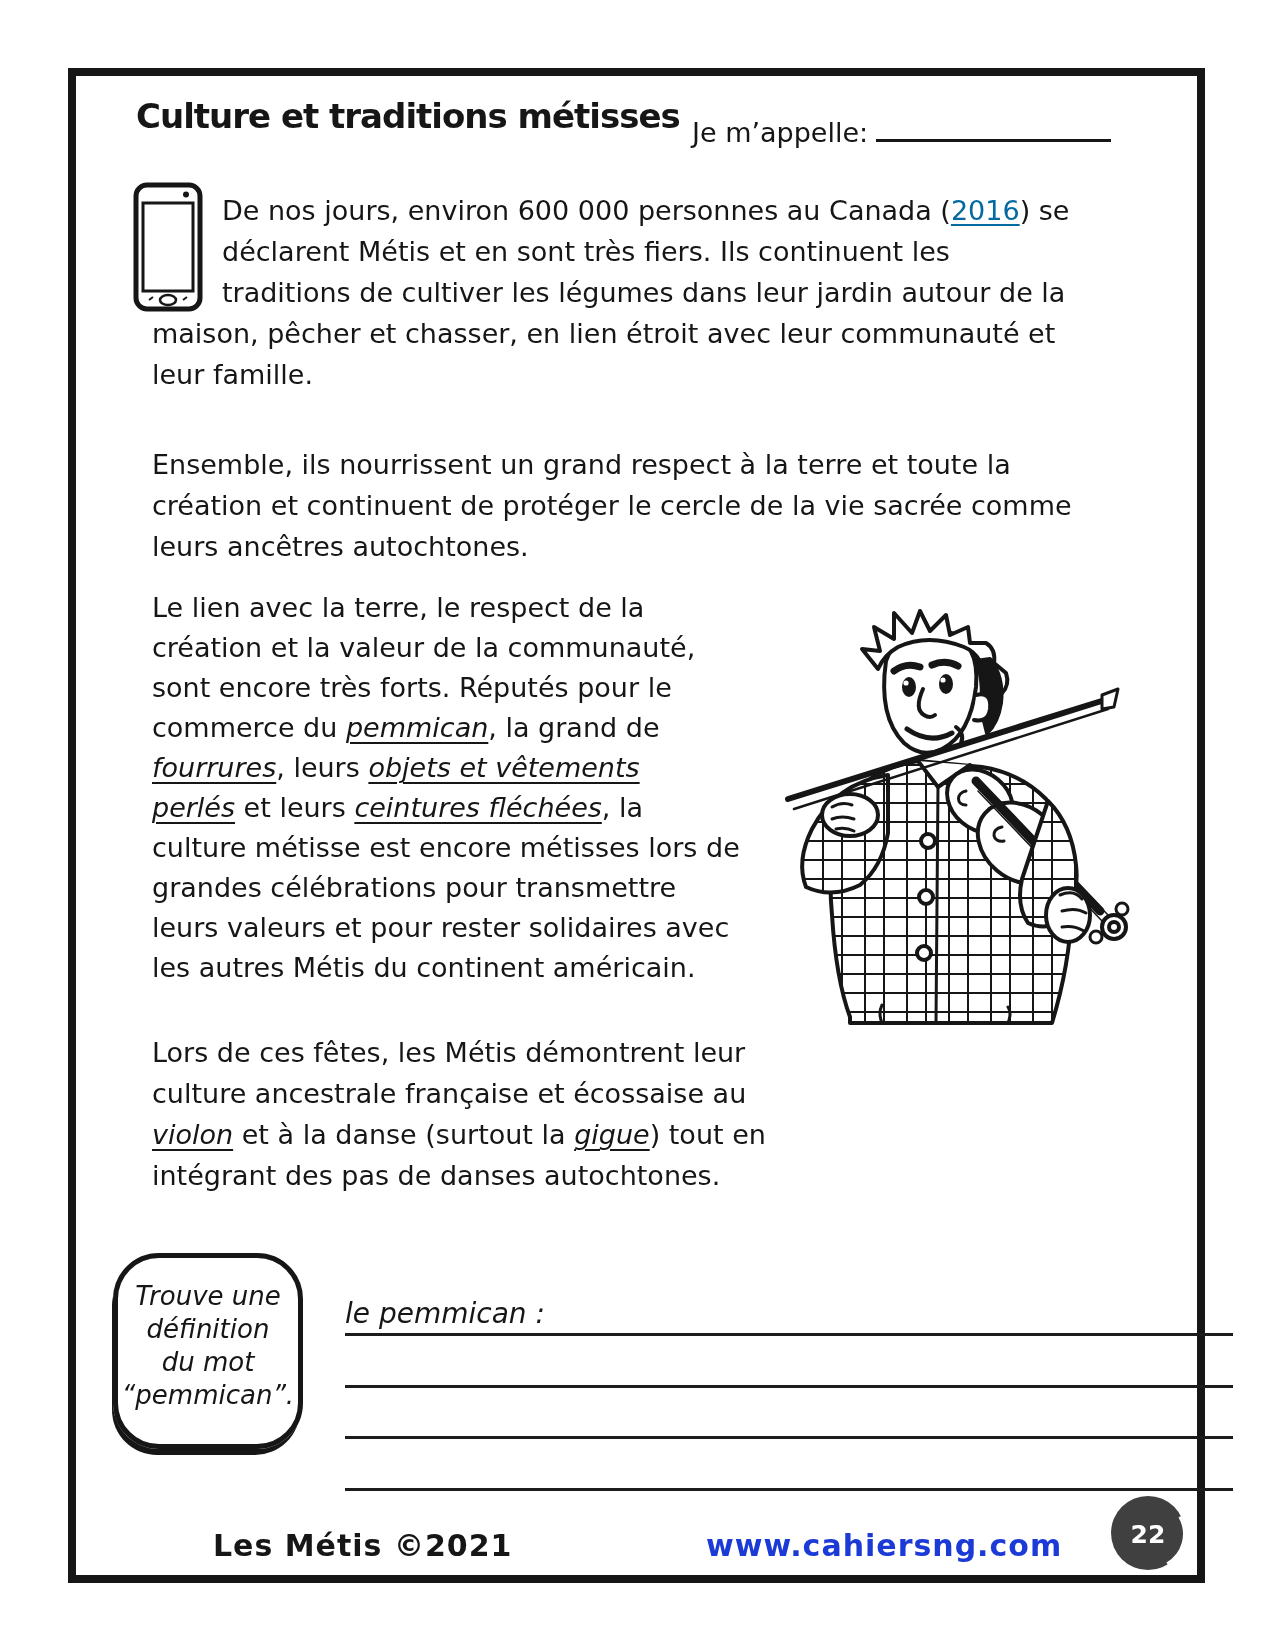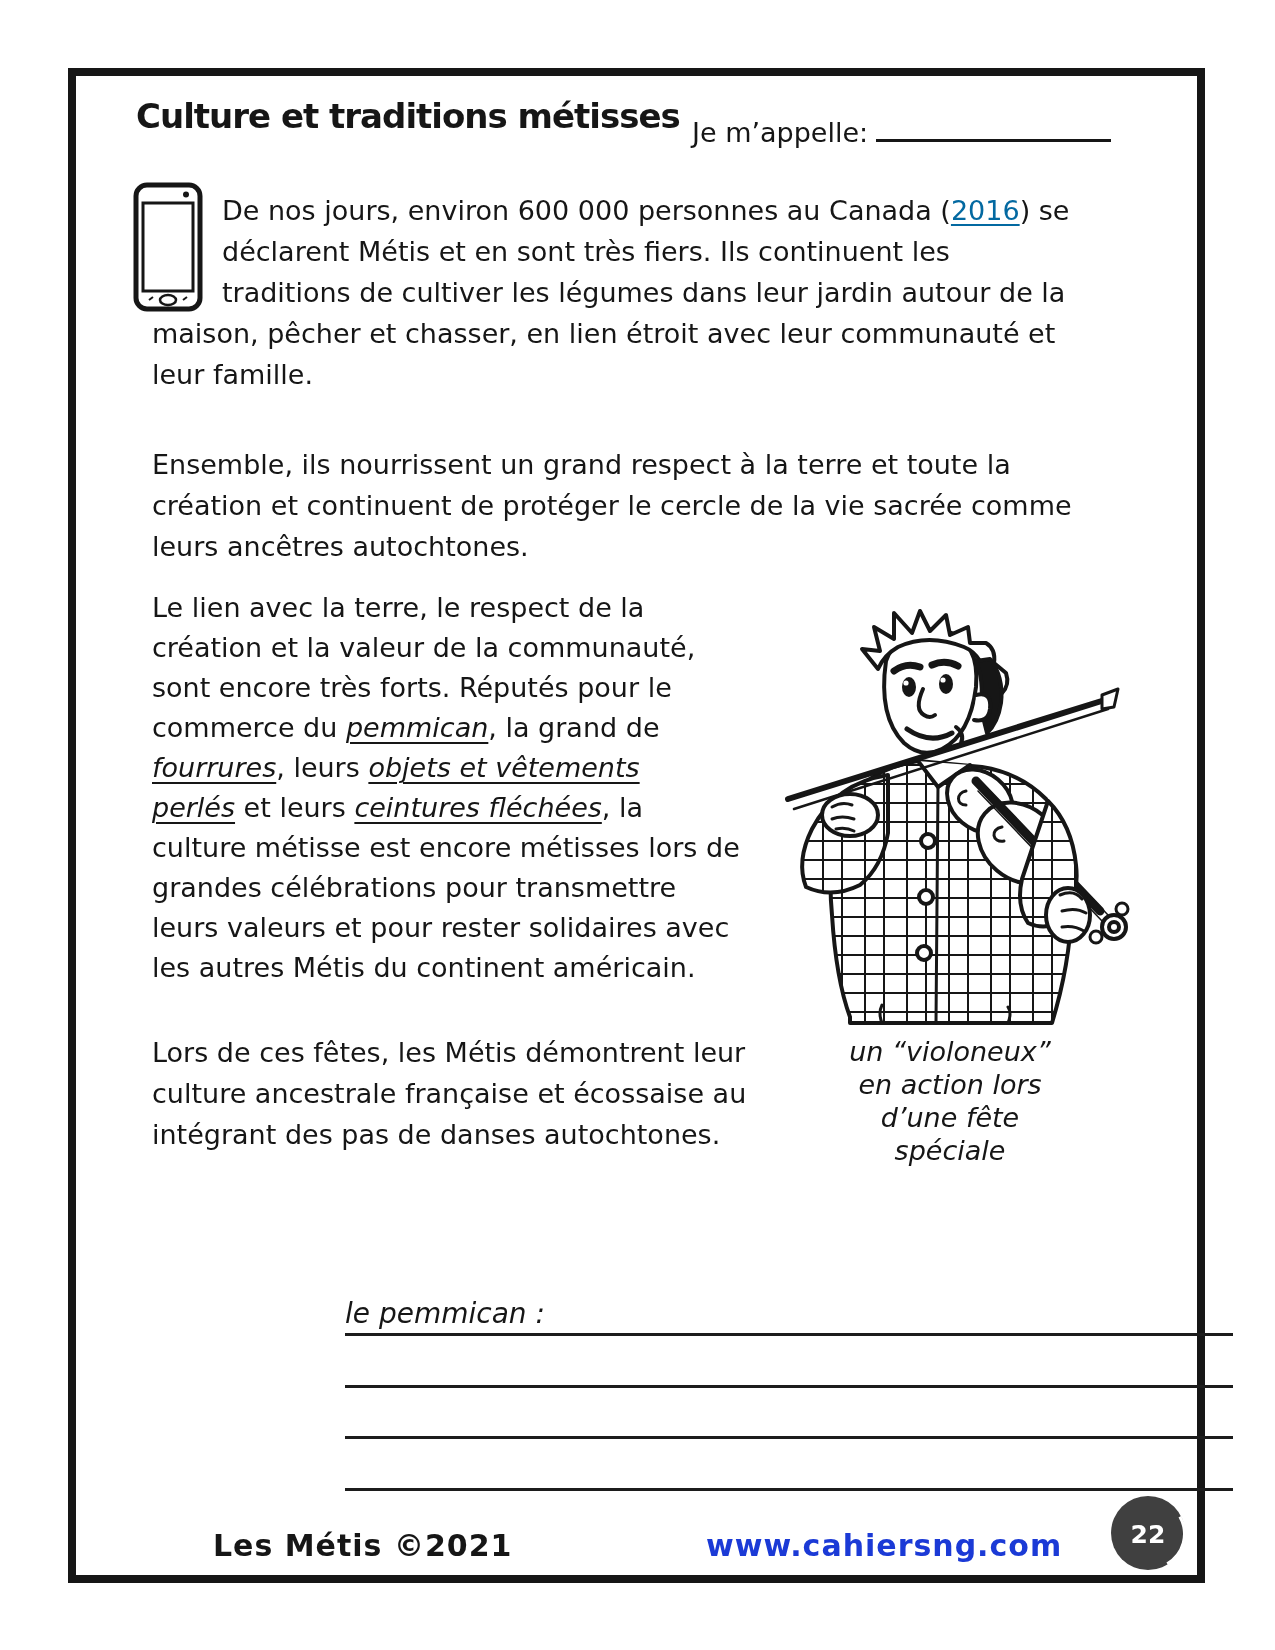--- a/index.html
+++ b/index.html
@@ -88,20 +88,21 @@
     <div class="ln"><span class="seg-u">perlés</span><span> et leurs </span><span class="seg-u">ceintures fléchées</span><span>, la</span></div>
     <div class="ln">culture métisse est encore métisses lors de</div>
     <div class="ln">grandes célébrations pour transmettre</div>
     <div class="ln">leurs valeurs et pour rester solidaires avec</div>
     <div class="ln">les autres Métis du continent américain.</div>
   </div>
 
   <div class="abs body-text p4">
     <div class="ln">Lors de ces fêtes, les Métis démontrent leur</div>
     <div class="ln">culture ancestrale française et écossaise au</div>
+    <div class="ln"><span class="seg-u">violon</span><span> et à la danse (surtout la </span><span class="seg-u">gigue</span><span>) tout en</span></div>
     <div class="ln">intégrant des pas de danses autochtones.</div>
   </div>
 
   <svg class="abs fiddler" viewBox="0 0 375 440">
     <defs>
       <pattern id="plaid" width="42" height="38" patternUnits="userSpaceOnUse">
         <rect width="42" height="38" fill="#fff"></rect>
         <path d="M0 9 H42 M0 28 H42" stroke="#161616" stroke-width="2"></path>
         <path d="M11 0 V38 M30 0 V38" stroke="#161616" stroke-width="2"></path>
       </pattern>
@@ -155,27 +156,29 @@
 
       <ellipse cx="80" cy="230" rx="28" ry="21" fill="#fff"></ellipse>
       <path d="M62 222 q 10 -6 20 -2 M62 234 q 10 -4 22 0 M66 244 q 10 -2 18 2" stroke-width="3"></path>
 
       <path d="M278 216 Q 302 240 306 280 Q 309 306 298 330 Q 280 348 258 338 Q 246 320 252 294 Z" fill="url(#plaid)"></path>
       <ellipse cx="298" cy="330" rx="22" ry="27" fill="#fff"></ellipse>
       <path d="M290 310 q 14 -6 22 4 M292 326 q 14 -4 24 2 M292 342 q 12 -2 22 4" stroke-width="3"></path>
     </g>
   </svg>
 
-  <div class="abs caption">
-    <div>un “violoneux”</div>
-    <div>en action lors</div>
-    <div>d’une fête</div>
-    <div>spéciale</div>
+
+  <div class="abs bubble">
+    <div class="bubble-text">
+      <div>Trouve une</div>
+      <div>définition</div>
+      <div>du mot</div>
+      <div>“pemmican”.</div>
+    </div>
   </div>
-
 
   <div class="abs ans-label-row">
     <span>le pemmican :</span>
   </div>
   <div class="abs ans-line ans2"></div>
   <div class="abs ans-line ans3"></div>
   <div class="abs ans-line ans4"></div>
 
   <div class="abs footer-left">Les Métis ©2021</div>
   <div class="abs footer-url">www.cahiersng.com</div>

